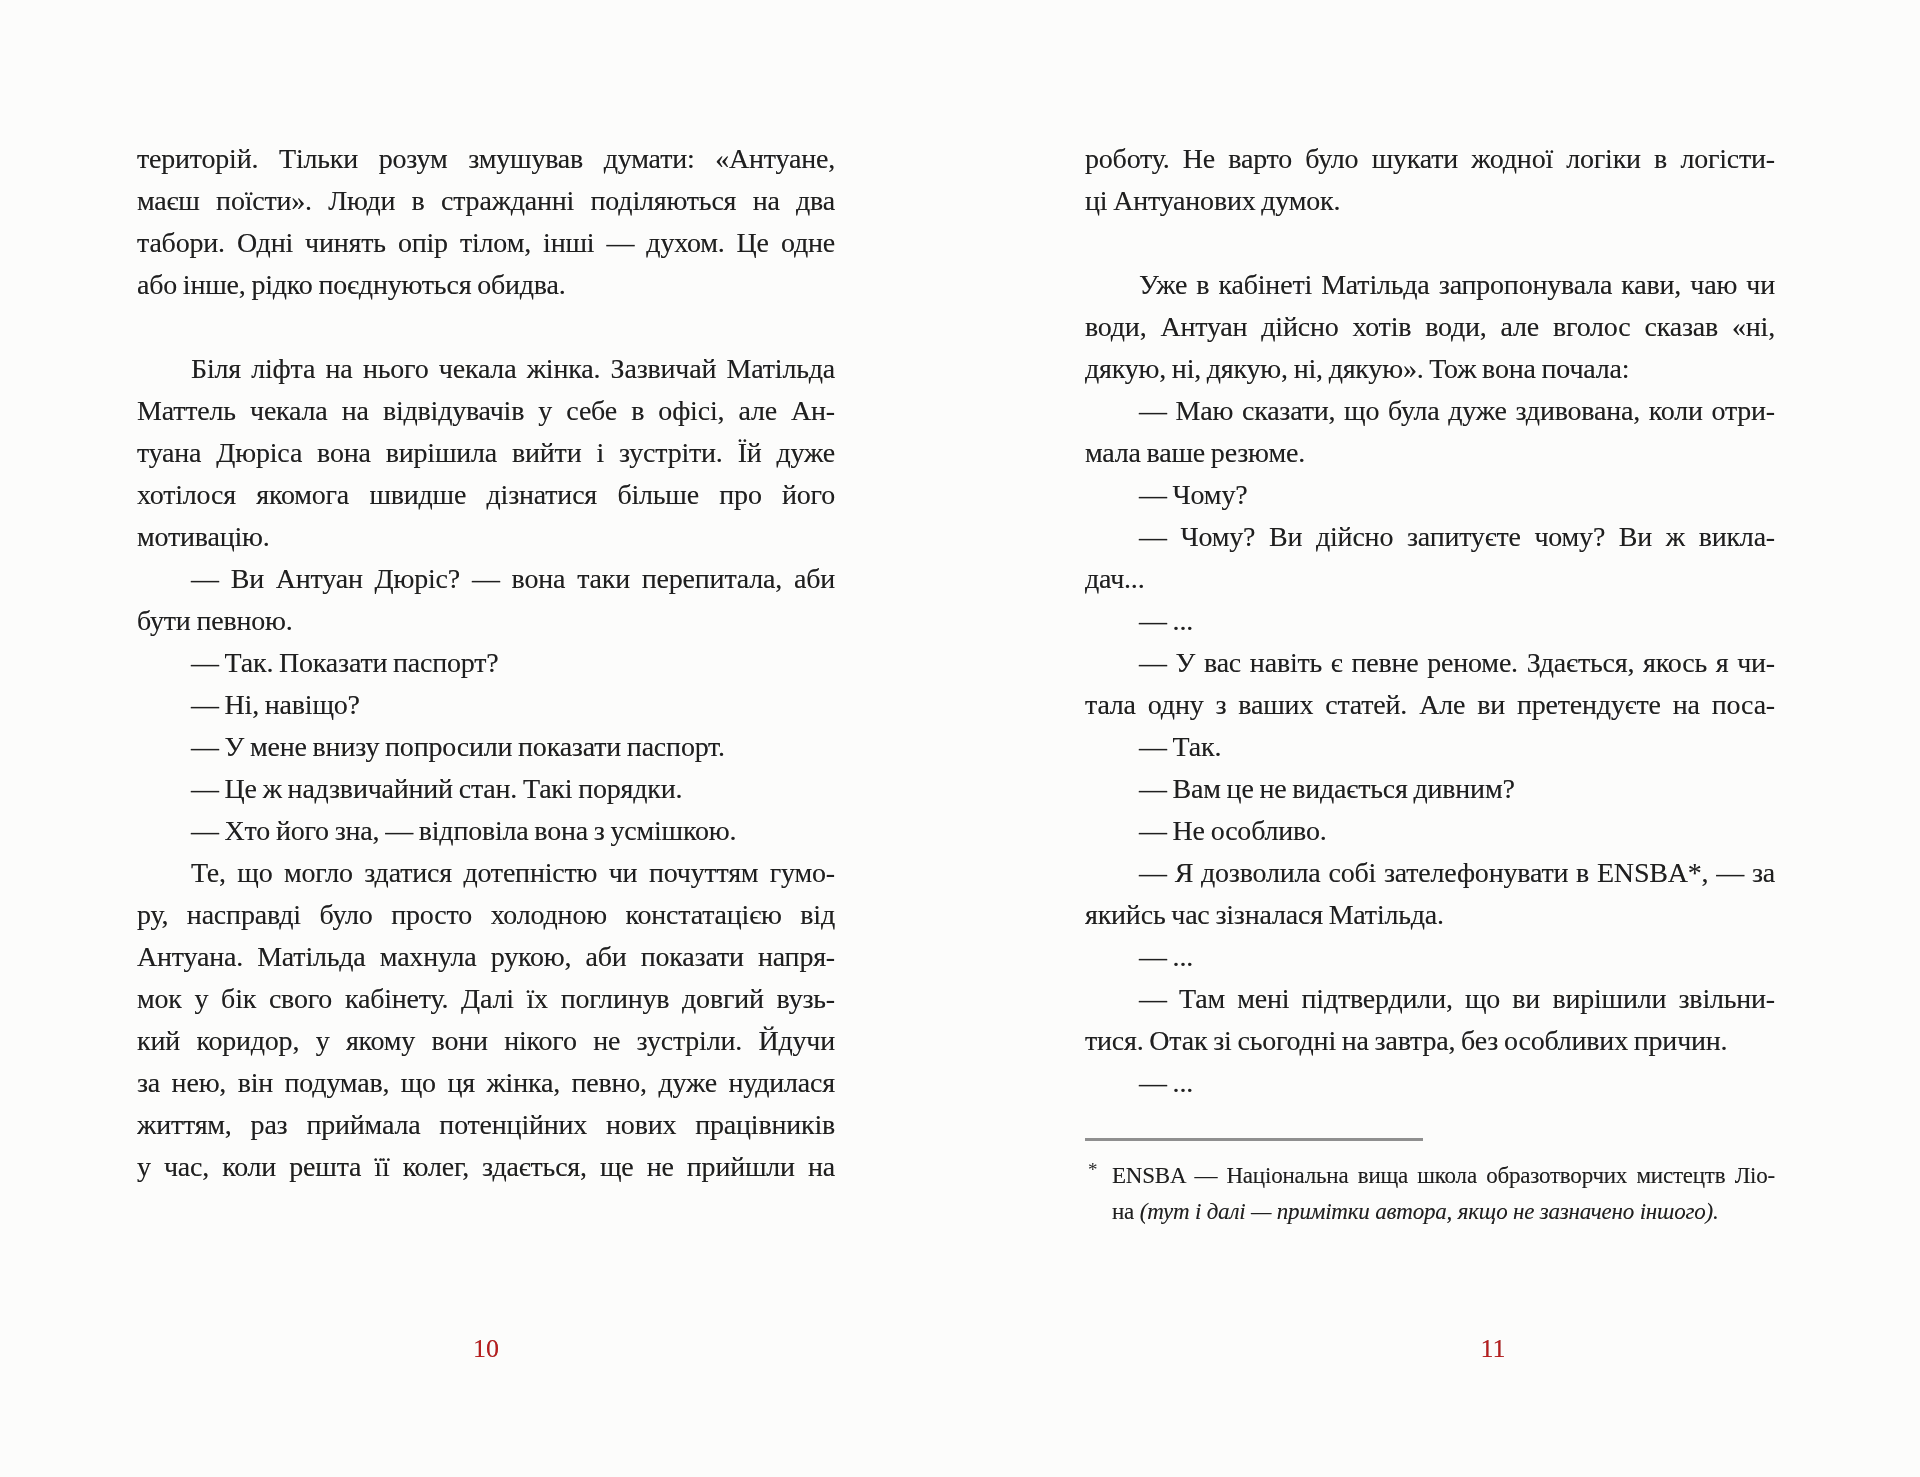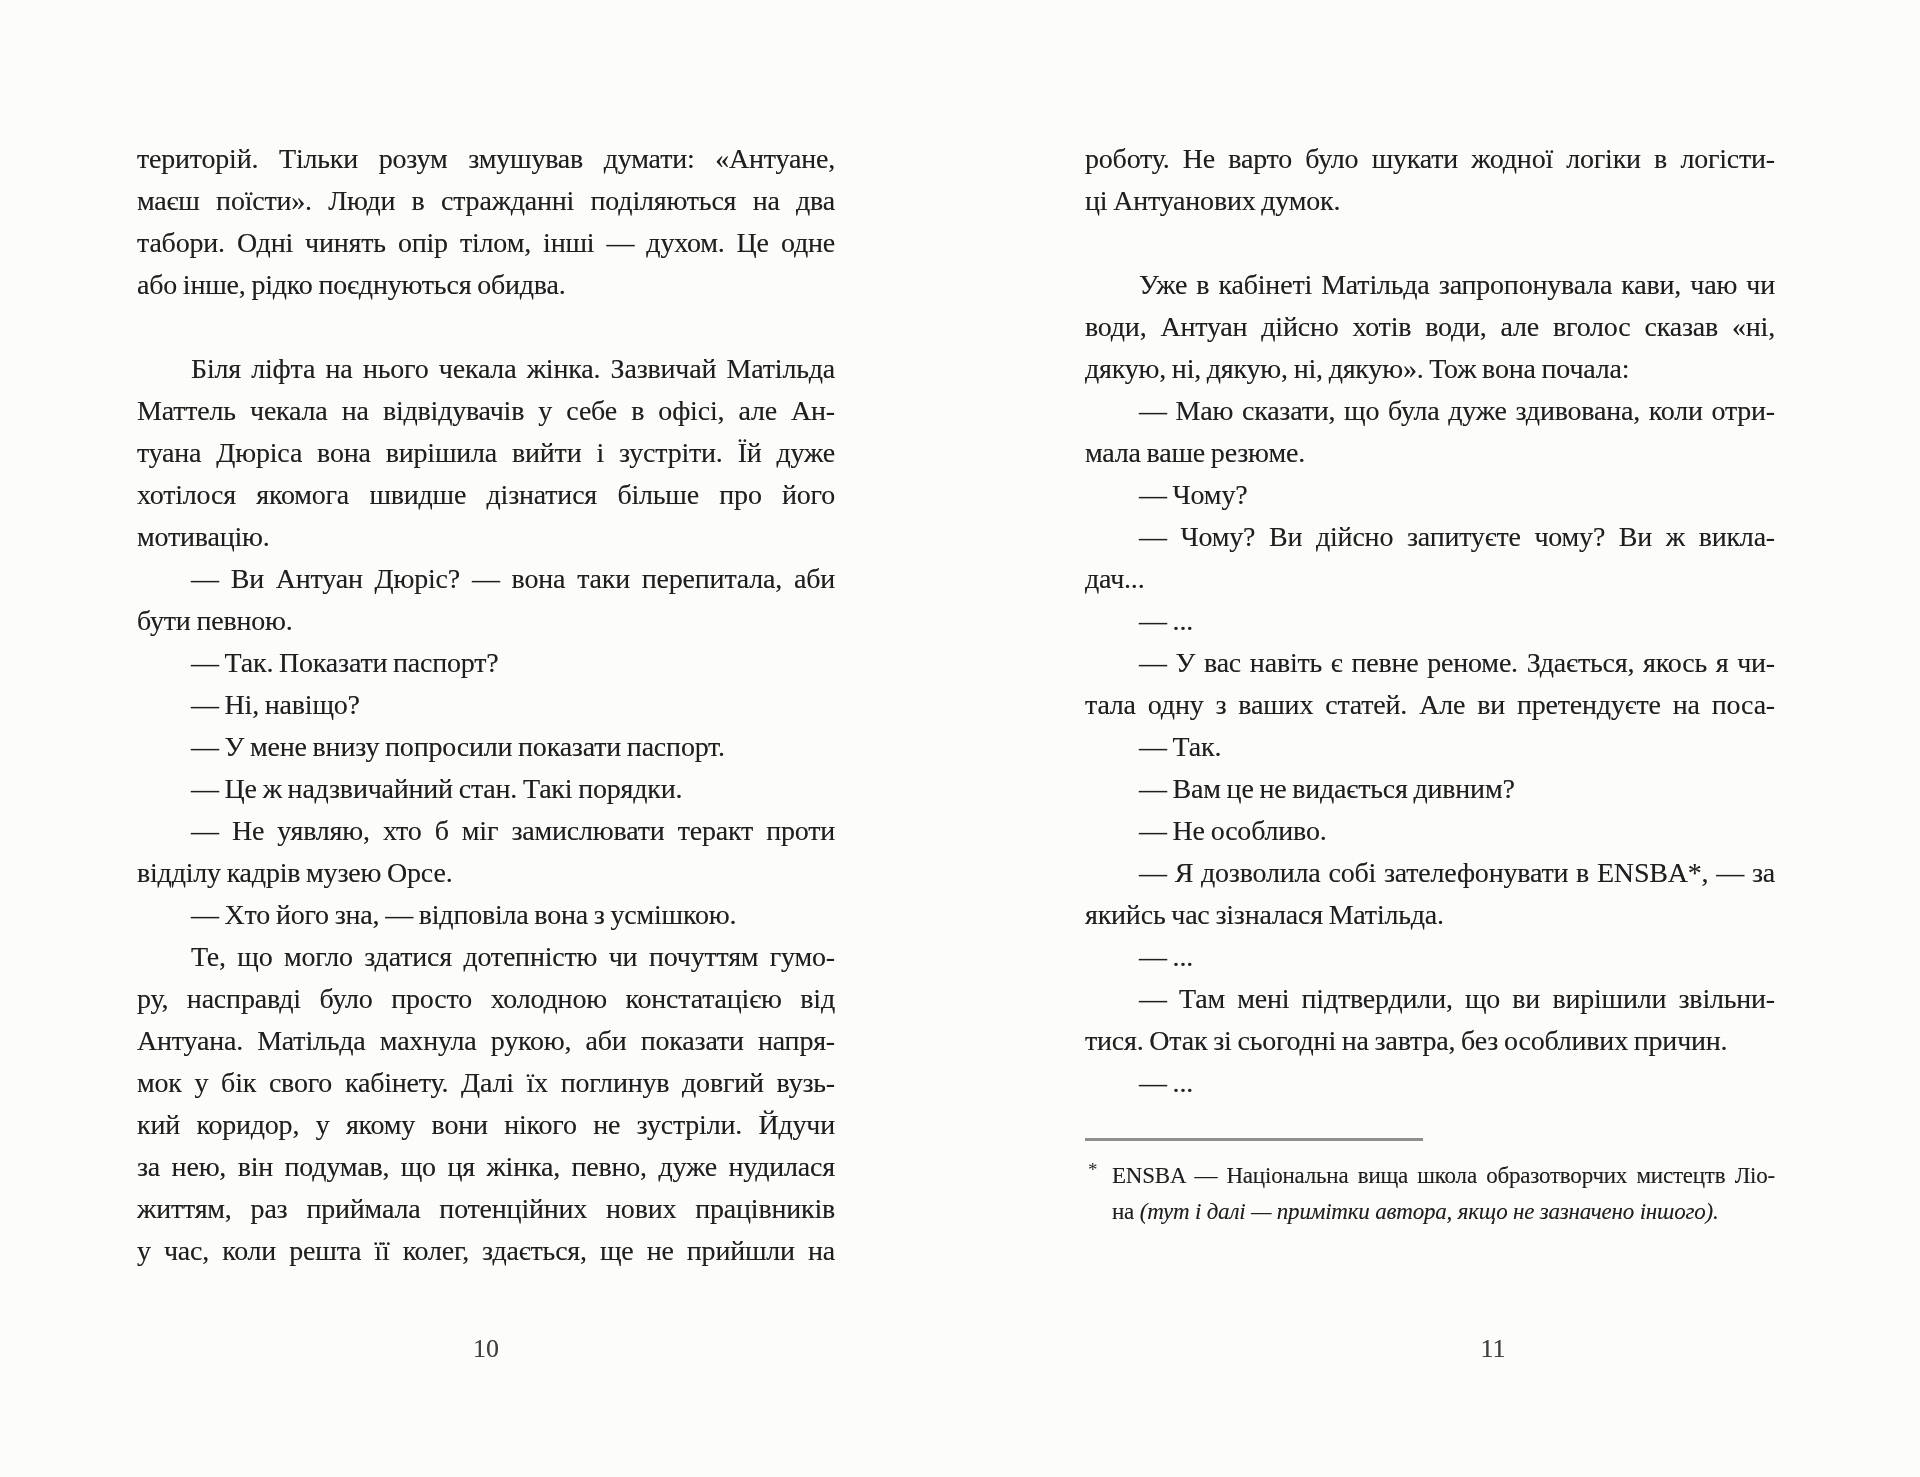--- a/index.html
+++ b/index.html
@@ -65,21 +65,21 @@
     text-shadow: 0 0 0.5px rgba(30,30,30,0.4);
   }
   .fnline.last { text-align-last: left; }
   .fnline .it { font-style: italic; }
 
   .page-number {
     position: absolute;
     top: 1334px;
     text-align: center;
     font-size: 26px;
-    color: #404040;
+    color: #b91c1c;
     text-shadow: 0 0 0.5px rgba(30,30,30,0.4);
   }
   .page-number.pn-left  { left: 137px; width: 698px; }
   .page-number.pn-right { left: 1148px; width: 690px; }
 </style>
 </head>
 <body>
 
 <section class="page left">
   <div class="text-block">
@@ -104,24 +104,20 @@
         <div class="line indent last">— Так. Показати паспорт?</div>
       </div>
       <div class="para">
         <div class="line indent last">— Ні, навіщо?</div>
       </div>
       <div class="para">
         <div class="line indent last">— У мене внизу попросили показати паспорт.</div>
       </div>
       <div class="para">
         <div class="line indent last">— Це ж надзвичайний стан. Такі порядки.</div>
-      </div>
-      <div class="para">
-        <div class="line indent">— Не уявляю, хто б міг замислювати теракт проти</div>
-        <div class="line last">відділу кадрів музею Орсе.</div>
       </div>
       <div class="para">
         <div class="line indent last">— Хто його зна, — відповіла вона з усмішкою.</div>
       </div>
       <div class="para">
         <div class="line indent">Те, що могло здатися дотепністю чи почуттям гумо-</div>
         <div class="line">ру, насправді було просто холодною констатацією від</div>
         <div class="line">Антуана. Матільда махнула рукою, аби показати напря-</div>
         <div class="line">мок у бік свого кабінету. Далі їх поглинув довгий вузь-</div>
         <div class="line">кий коридор, у якому вони нікого не зустріли. Йдучи</div>

